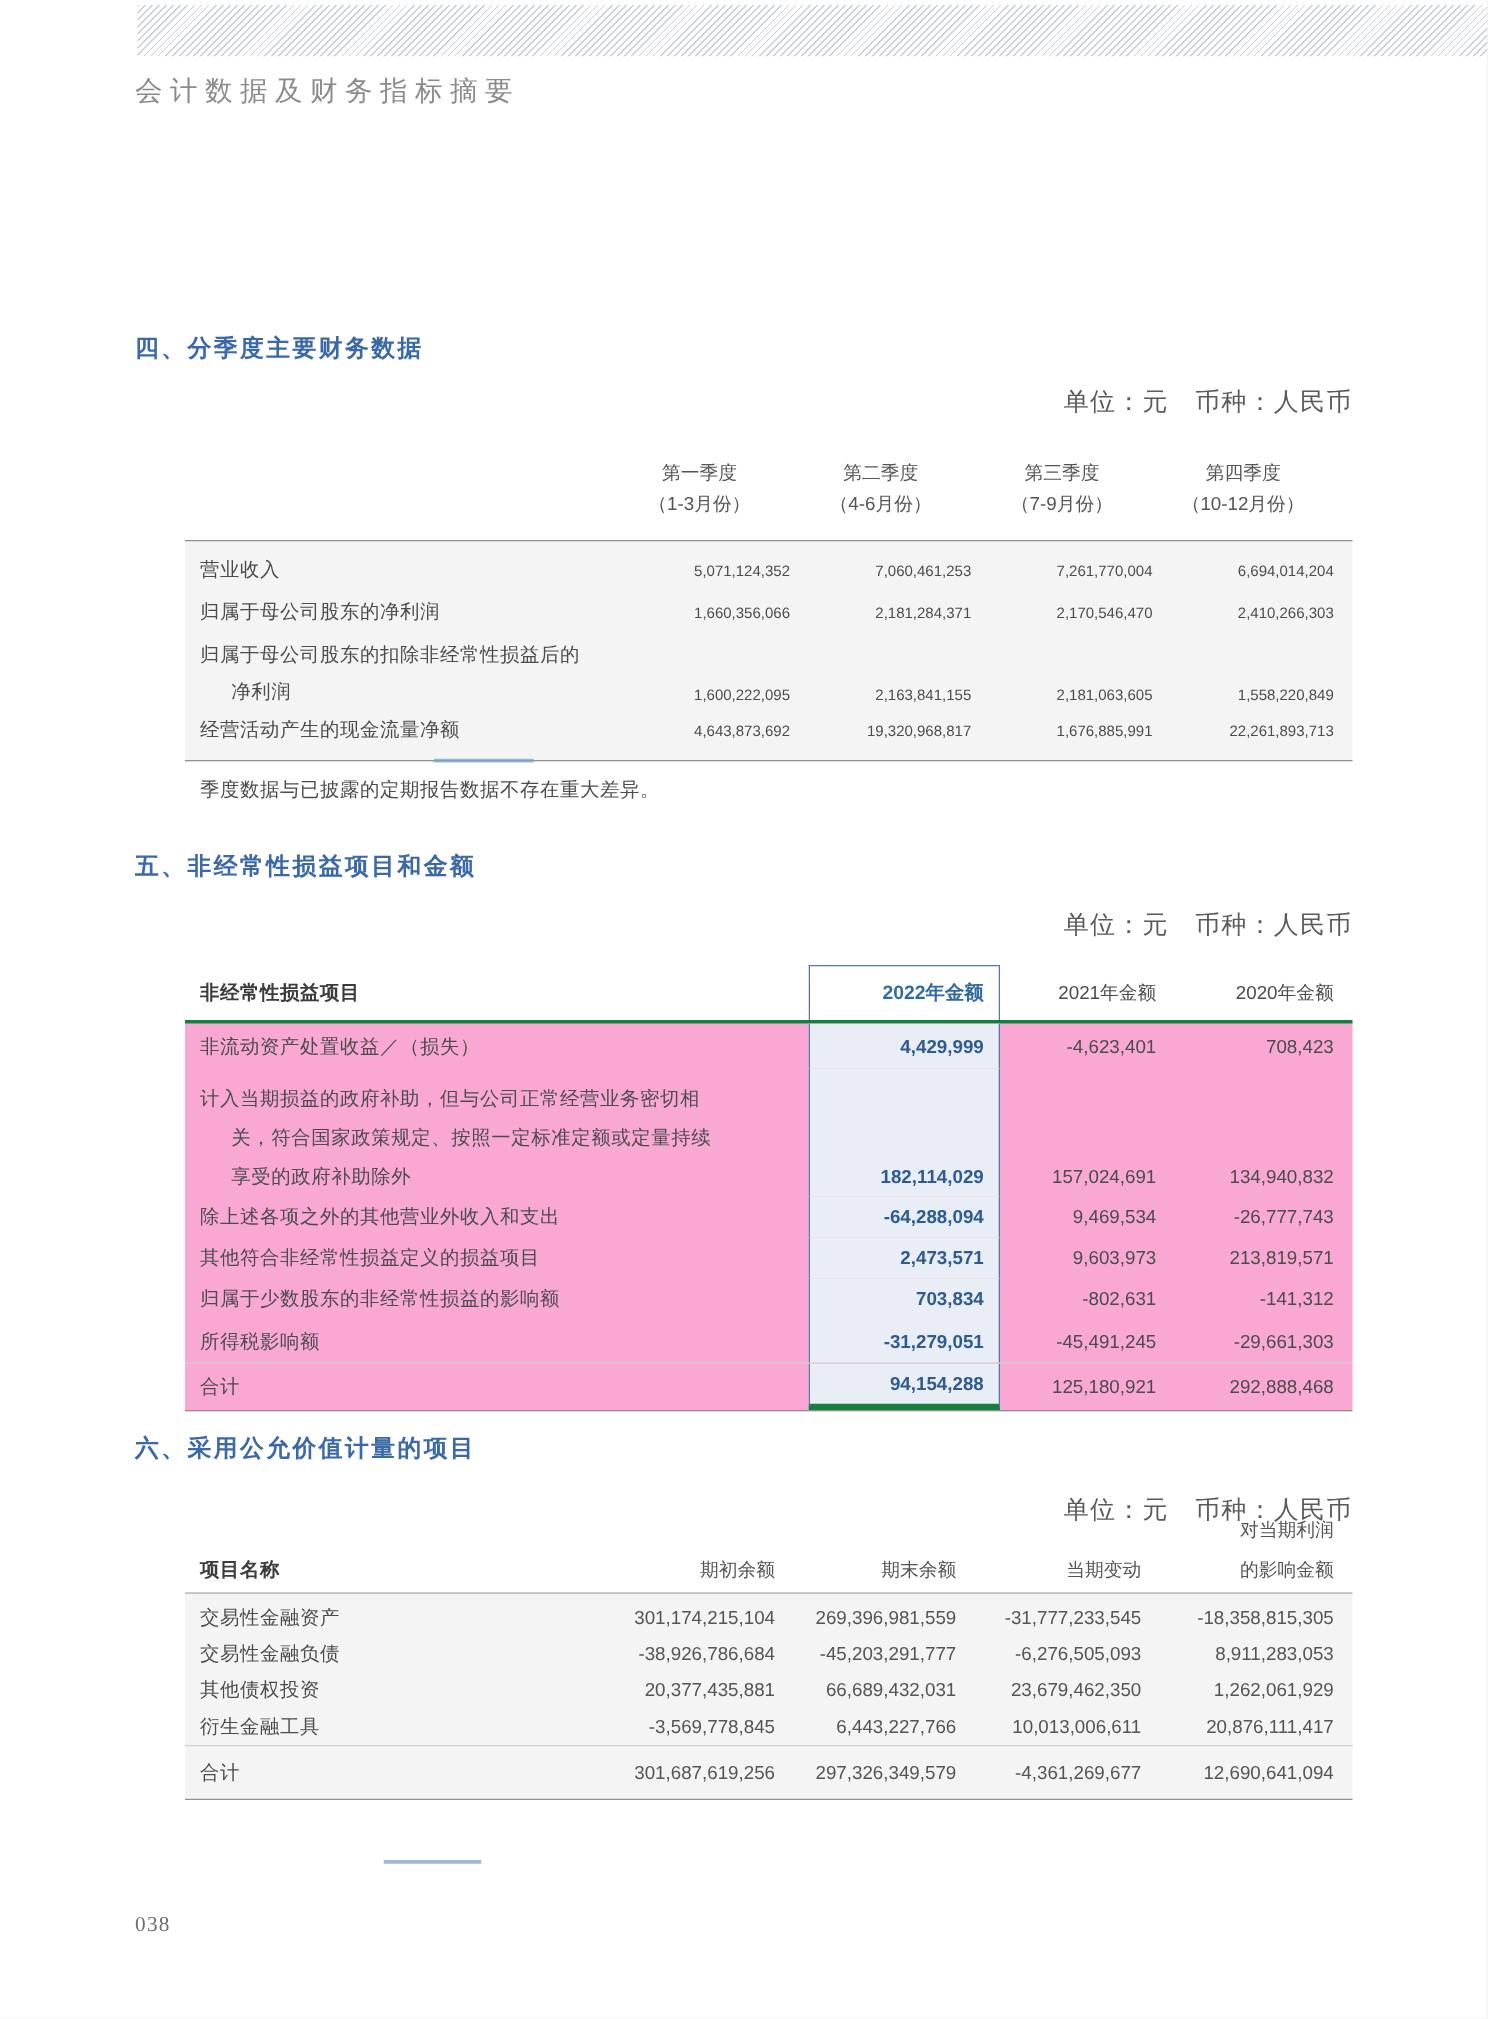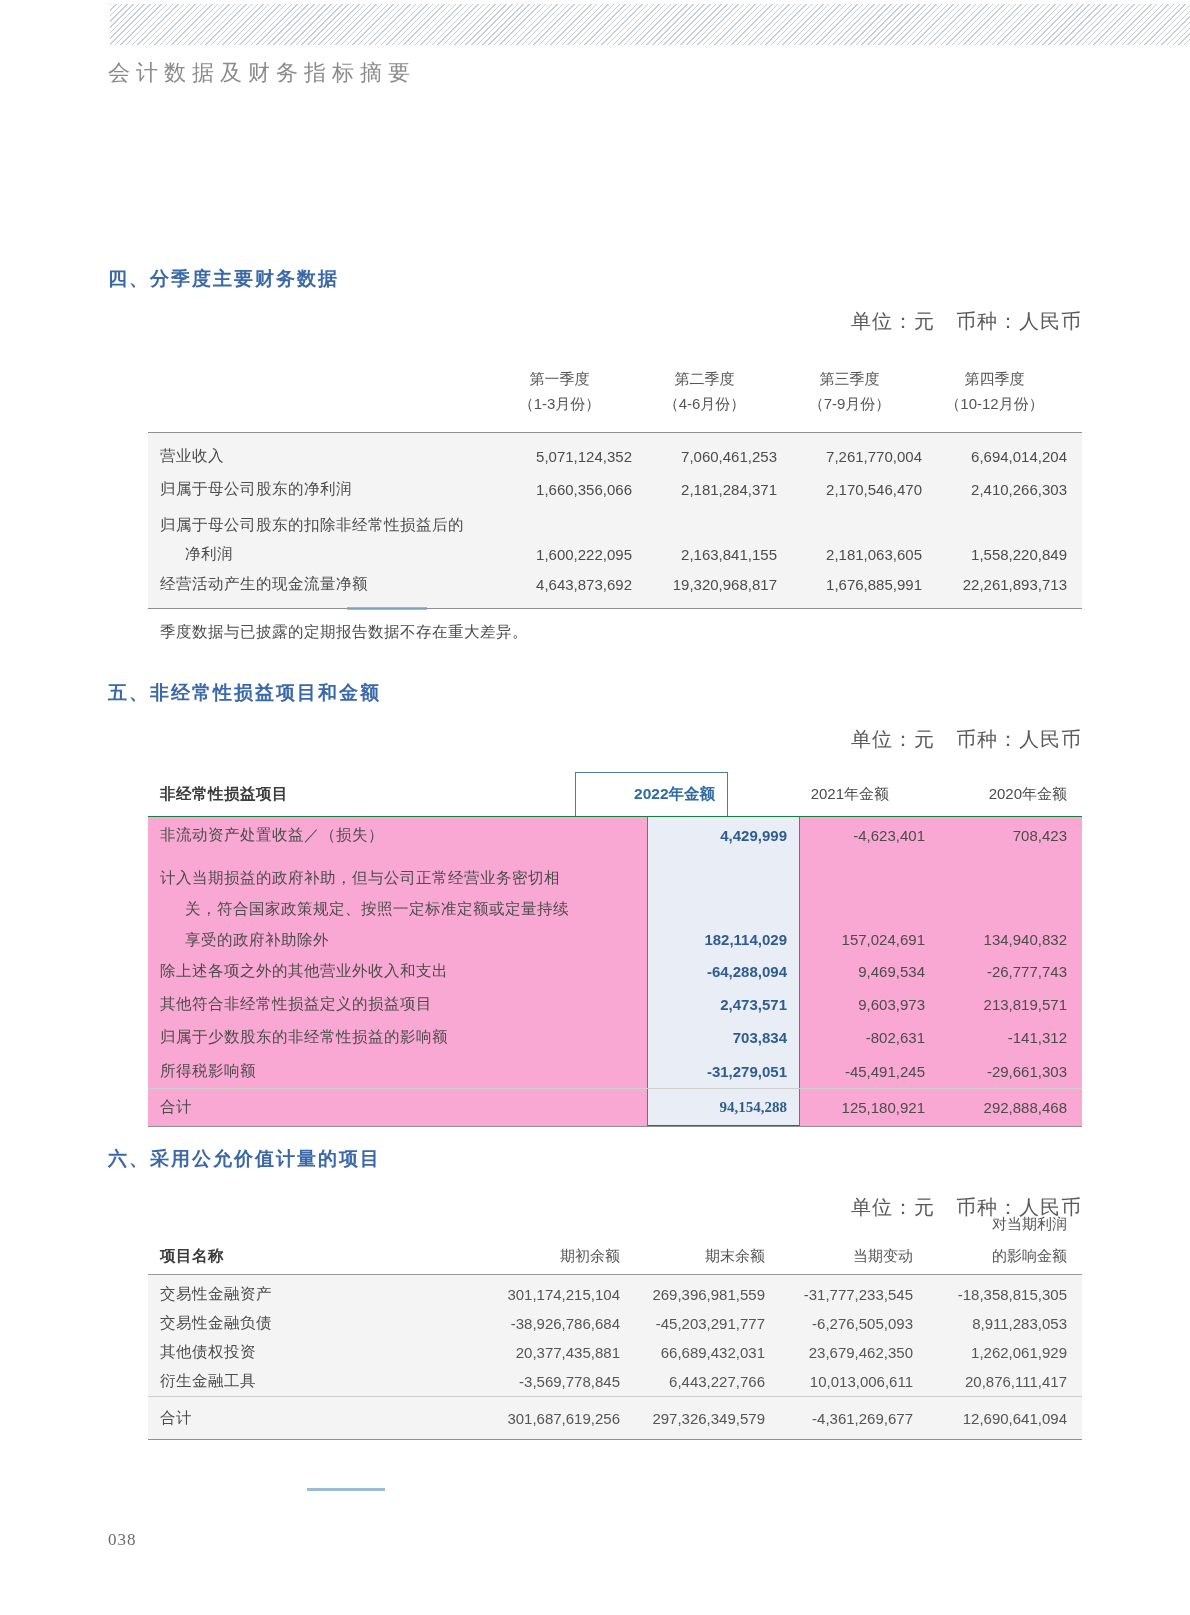--- a/index.html
+++ b/index.html
@@ -29,21 +29,21 @@
   
   .sec-title{
     position:absolute;left:108px;
     font-size:19px;font-weight:bold;color:#3a68a8;letter-spacing:2px;
   }
   .unit-note{
     position:absolute;right:108px;
     font-size:20px;color:#5a5a5a;letter-spacing:1px;
   }
   
-  .num{text-align:right;font-size:15px;color:#4c4c4c;}
+  .num{text-align:right;font-size:12px;color:#4c4c4c;}
   .lbl{font-size:15.5px;color:#4c4c4c;letter-spacing:0.5px;}
   .grow{flex:1;}
   .sep{border-top:1px solid #cfcfcf;}
   
   .tbl4{position:absolute;left:148px;top:366px;width:934px;}
   .t4-head{display:flex;padding-right:15px;padding-bottom:16px;}
   .t4-col{width:145px;text-align:center;font-size:15px;color:#555;line-height:25px;}
   .t4-col span{display:block;}
   .t4-body{
     border-top:1px solid #8f8f8f;border-bottom:1px solid #8f8f8f;
@@ -51,41 +51,41 @@
   }
   .t4-row{display:flex;align-items:center;min-height:33px;padding-right:15px;}
   .t4-row .lbl{flex:1;padding-left:12px;}
   .t4-row .num{width:145px;}
   .t4-row-wrap{display:flex;align-items:flex-end;min-height:62px;padding-right:15px;}
   .t4-row-wrap .lbl{flex:1;padding-left:12px;line-height:29px;}
   .t4-row-wrap .lbl .l2{display:block;padding-left:25px;}
   .t4-row-wrap .num{width:145px;padding-bottom:5px;}
   
   .tbl5{position:absolute;left:148px;top:772px;width:934px;}
-  .t5-head{display:flex;align-items:center;height:44px;border-bottom:1px solid #15803d;padding-right:15px;gap:36px;}
+  .t5-head{display:flex;align-items:center;height:44px;border-bottom:3px solid #15803d;padding-right:15px;}
   .t5-head .hl{flex:1;padding-left:12px;font-size:15.5px;font-weight:bold;color:#3c3c3c;letter-spacing:0.5px;}
   .c2022{width:153px;box-sizing:border-box;border-left:1px solid #5578a3;border-right:1px solid #5578a3;
          padding-right:12px;text-align:right;}
   .t5-head .c2022{border-top:1px solid #5578a3;background:#ffffff;height:100%;
          display:flex;align-items:center;justify-content:flex-end;
          font-size:15.5px;font-weight:bold;color:#2f6aa3;}
   .c2021{width:125px;text-align:right;font-size:15px;color:#4c4c4c;}
   .c2020{width:142px;text-align:right;font-size:15px;color:#4c4c4c;}
   .t5-body{background:#f9a8d4;border-bottom:1px solid #8f8f8f;}
   .t5-row{display:flex;align-items:center;padding-right:15px;}
   .t5-row .lbl{flex:1;padding-left:12px;}
   .t5-row .c2022{background:#e9eef6;align-self:stretch;display:flex;align-items:center;justify-content:flex-end;
                  font-weight:bold;color:#2f5c8f;font-size:15px;}
   .t5-row-wrap{align-items:flex-end;}
   .t5-row-wrap .lbl{line-height:31px;}
   .t5-row-wrap .lbl .li{display:block;padding-left:25px;}
   .t5-row-wrap .lbl .li.first{padding-left:0;}
   .t5-row-wrap .c2022{align-items:flex-end;padding-bottom:7px;}
   .t5-row-wrap .c2021,.t5-row-wrap .c2020{padding-bottom:7px;}
-  .t5-total .c2022{border-bottom:1px solid #15803d;font-family:Liberation Serif, serif;}
+  .t5-total .c2022{border-bottom:5px solid #15803d;}
   
   .tbl6{position:absolute;left:148px;top:1198px;width:934px;}
   .t6-c1{width:145px;text-align:right;font-size:15px;color:#555;}
   .t6-c2{width:145px;text-align:right;font-size:15px;color:#555;}
   .t6-c3{width:148px;text-align:right;font-size:15px;color:#555;}
   .t6-c4{width:154px;text-align:right;font-size:15px;color:#555;}
   .t6-head{padding-top:12px;border-bottom:1px solid #9a9a9a;}
   .t6-head-r1{display:flex;padding-right:15px;height:28px;align-items:center;}
   .t6-head-r2{display:flex;padding-right:15px;height:36px;align-items:center;}
   .t6-head-r2 .hl{flex:1;padding-left:12px;font-size:15.5px;font-weight:bold;color:#3c3c3c;letter-spacing:0.5px;}

